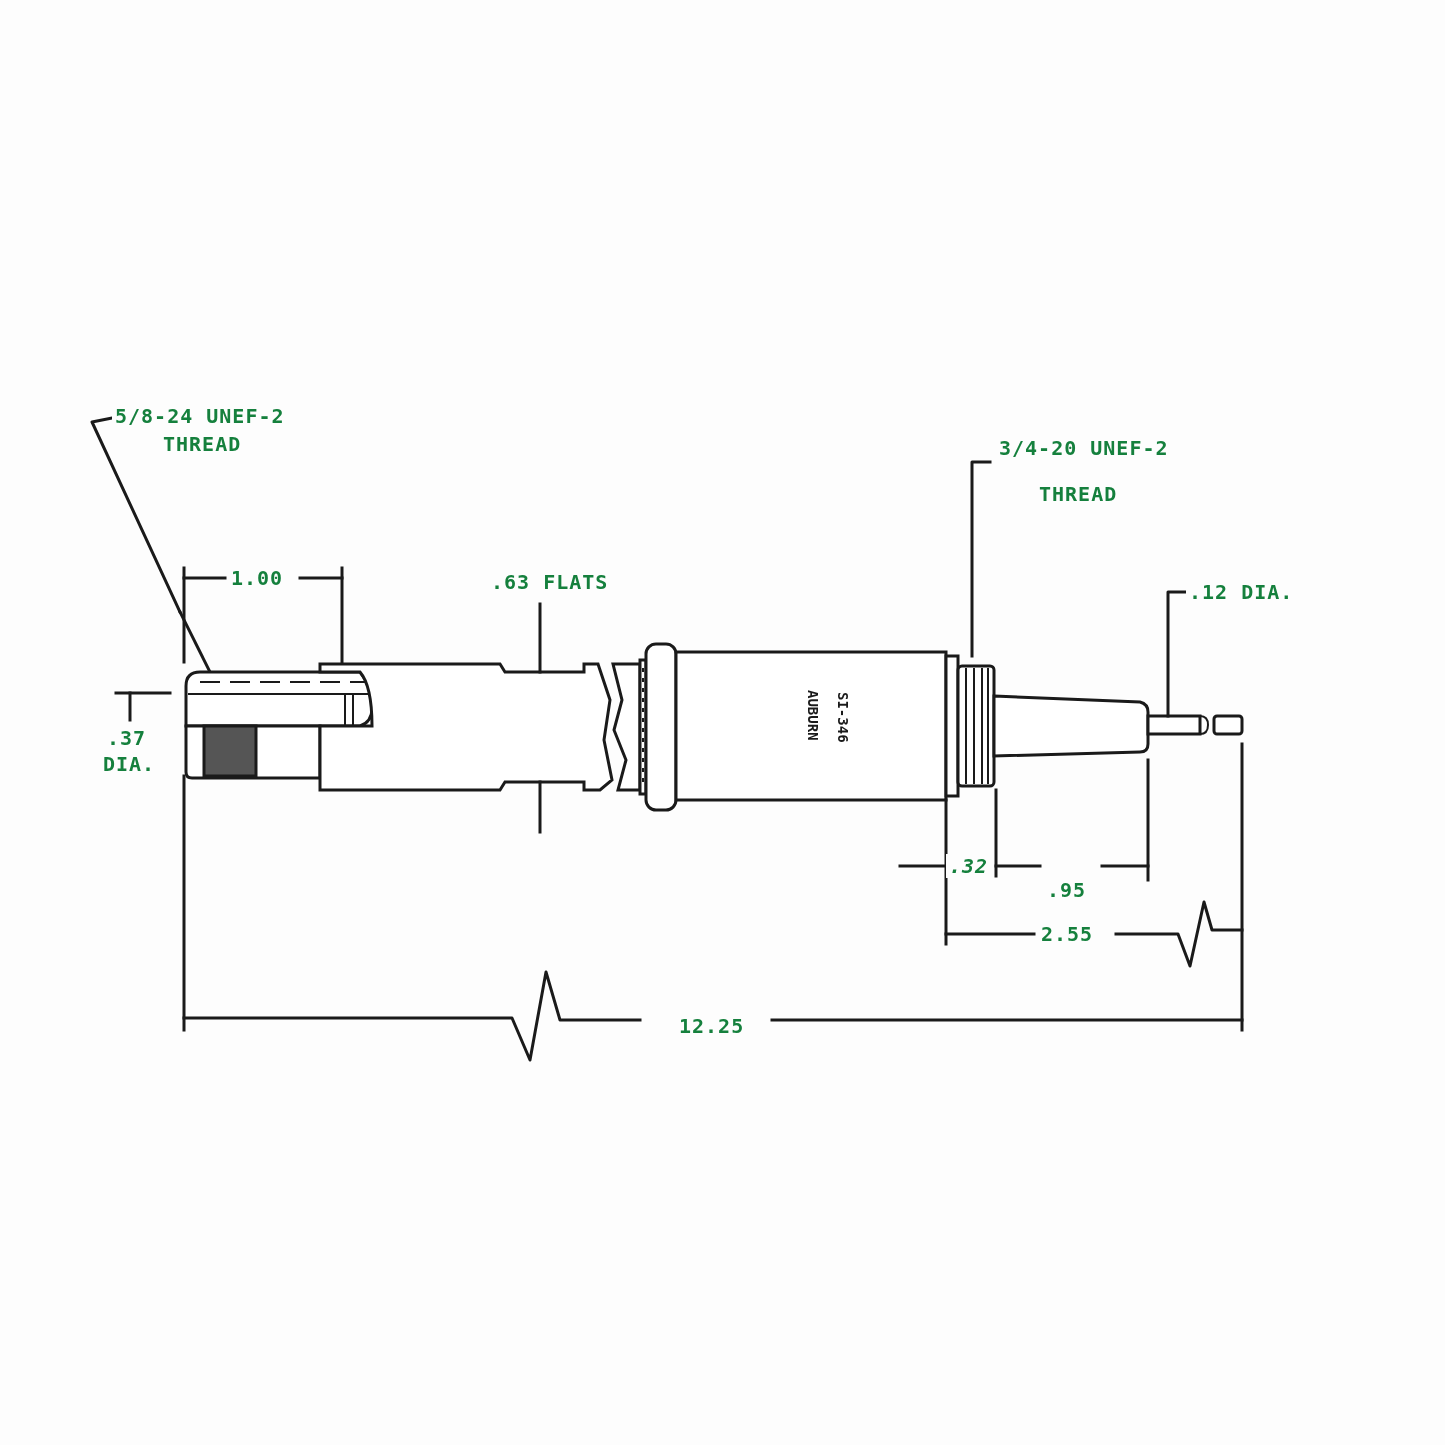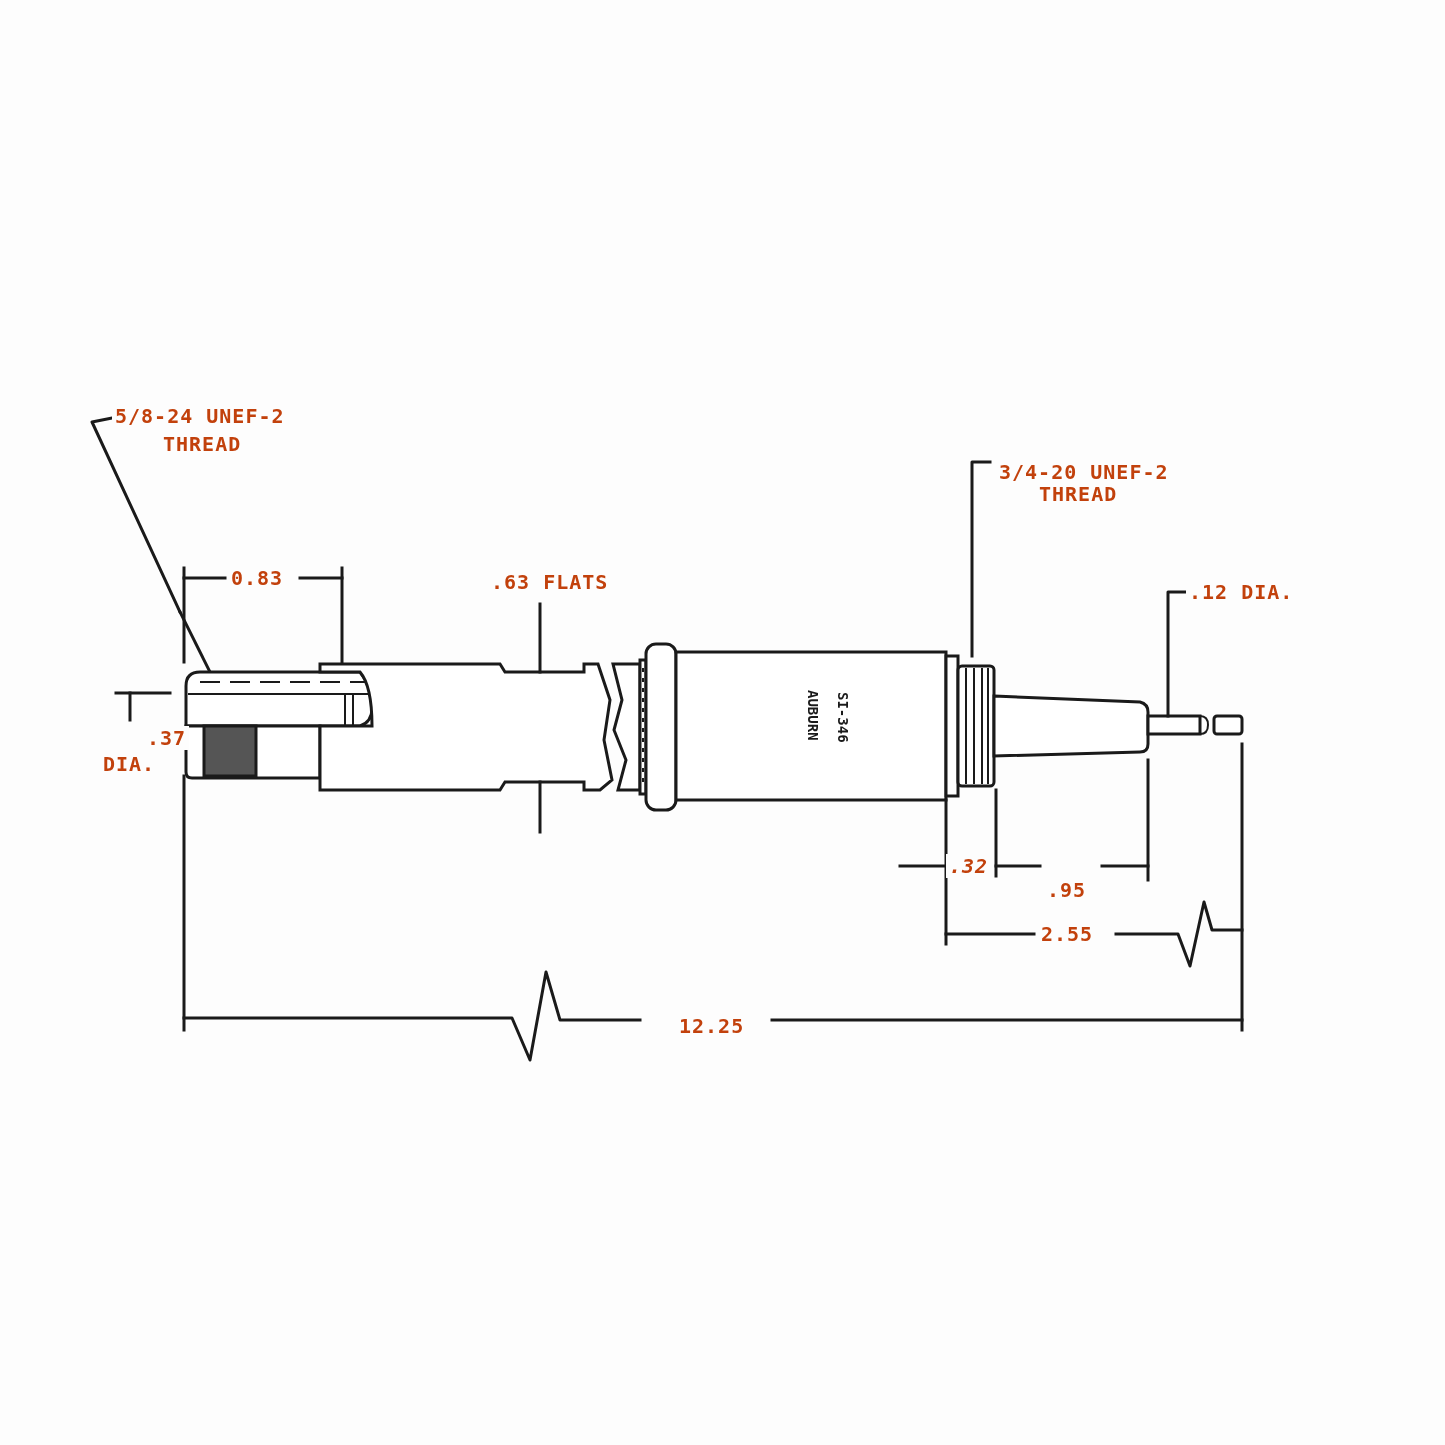--- a/index.html
+++ b/index.html
@@ -3,21 +3,21 @@
   <meta charset="utf-8">
   <style>
     html, body { margin: 0; padding: 0; background: #ffffff; }
     body { width: 1445px; height: 1445px; position: relative; overflow: hidden; }
     .sheet { position: absolute; left: 0; top: 0; width: 1445px; height: 1445px; background: #fdfdfd; }
     svg { position: absolute; left: 0; top: 0; }
     .ln { stroke: #1a1a1a; stroke-width: 3; fill: none; stroke-linecap: square; stroke-linejoin: round; }
     .thin { stroke: #1a1a1a; stroke-width: 2; fill: none; }
     .body { stroke: #1a1a1a; stroke-width: 3; fill: #ffffff; }
     .lbl { position: absolute; font-family: "DejaVu Sans Mono", "Liberation Mono", monospace; font-weight: bold;
-           font-size: 20px; color: #c2410c; letter-spacing: 1px; line-height: 24px; white-space: nowrap; background: #fdfdfd; padding: 0 3px; }
+           font-size: 20px; color: #15803d; letter-spacing: 1px; line-height: 24px; white-space: nowrap; background: #fdfdfd; padding: 0 3px; }
     .rot { position: absolute; font-family: "DejaVu Sans Mono", monospace; font-weight: bold; font-size: 14px;
            color: #1a1a1a; transform: rotate(90deg); transform-origin: left top; line-height: 18px; white-space: nowrap; }
   </style>
 </head>
 <body>
 
 <div class="sheet">
   <svg width="1445" height="1445" viewBox="0 0 1445 1445">
 
     <path class="ln" d="M112 418 L92 422 L180 612"></path>
@@ -73,28 +73,28 @@
     <line class="ln" x1="1242" y1="744" x2="1242" y2="1030"></line>
     <path class="ln" d="M946 934 L1034 934 M1116 934 L1178 934 L1190 966 L1204 902 L1212 930 L1242 930"></path>
 
     <line class="ln" x1="184" y1="776" x2="184" y2="1030"></line>
     <path class="ln" d="M184 1018 L512 1018 L530 1060 L546 972 L560 1020 L640 1020 M772 1020 L1242 1020"></path>
   </svg>
 
   <div class="lbl" style="left:112px; top:404px;">5/8-24 UNEF-2</div>
   <div class="lbl" style="left:160px; top:432px;">THREAD</div>
 
-  <div class="lbl" style="left:996px; top:460px;">3/4-20 UNEF-2</div>
+  <div class="lbl" style="left:996px; top:436px;">3/4-20 UNEF-2</div>
   <div class="lbl" style="left:1036px; top:482px;">THREAD</div>
 
-  <div class="lbl" style="left:228px; top:566px;">0.83</div>
+  <div class="lbl" style="left:228px; top:566px;">1.00</div>
   <div class="lbl" style="left:464px; top:570px;margin-left:24px;">.63 FLATS</div>
   <div class="lbl" style="left:1186px; top:580px;text-align:right;">.12 DIA.</div>
 
-  <div class="lbl" style="left:104px; top:726px;margin-left:40px;">.37</div>
+  <div class="lbl" style="left:104px; top:726px;">.37</div>
   <div class="lbl" style="left:100px; top:752px;">DIA.</div>
 
   <div class="rot" style="left:822px; top:690px;">AUBURN</div>
   <div class="rot" style="left:852px; top:692px;">SI-346</div>
 
   <div class="lbl" style="left:946px; top:854px;font-style:italic;">.32</div>
   <div class="lbl" style="left:1044px; top:878px;">.95</div>
   <div class="lbl" style="left:1038px; top:922px;text-align:right;">2.55</div>
   <div class="lbl" style="left:676px; top:1008px;margin-top:6px;">12.25</div>
 </div>

